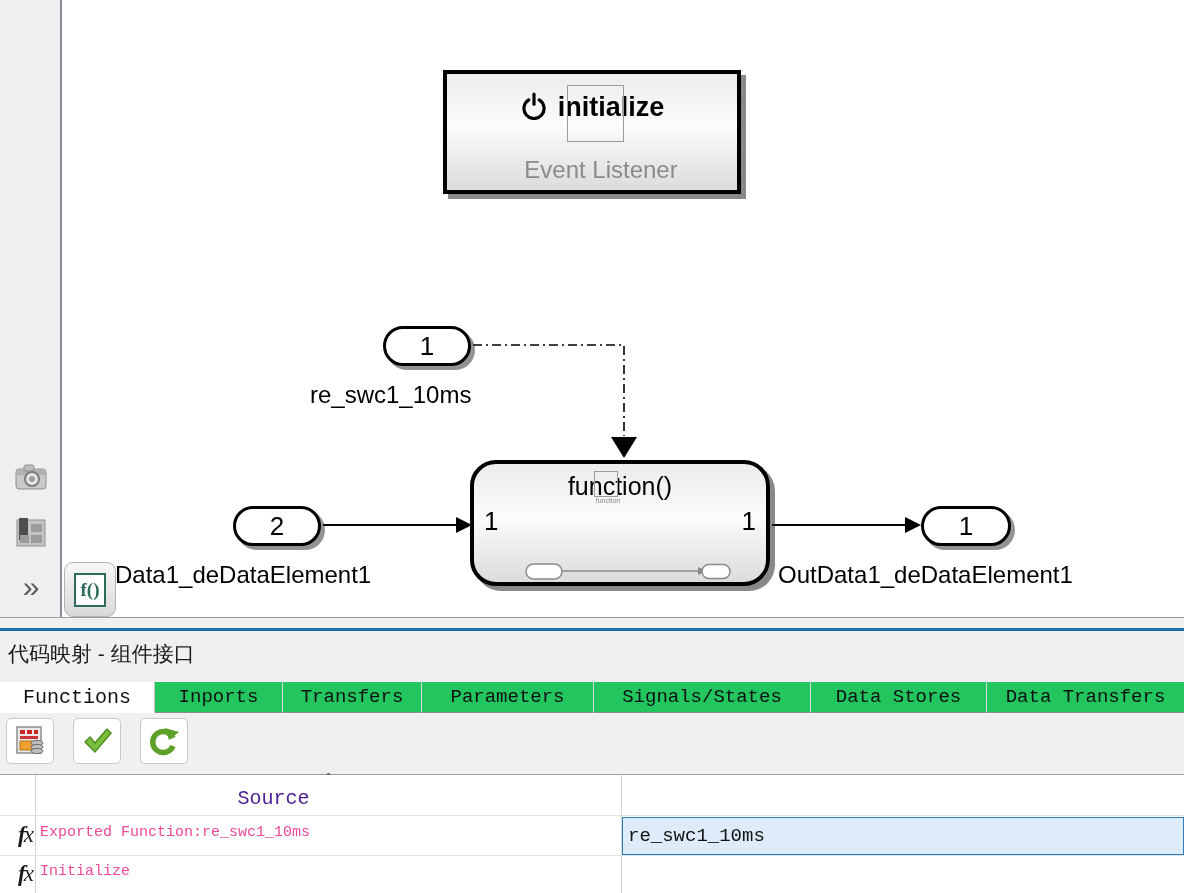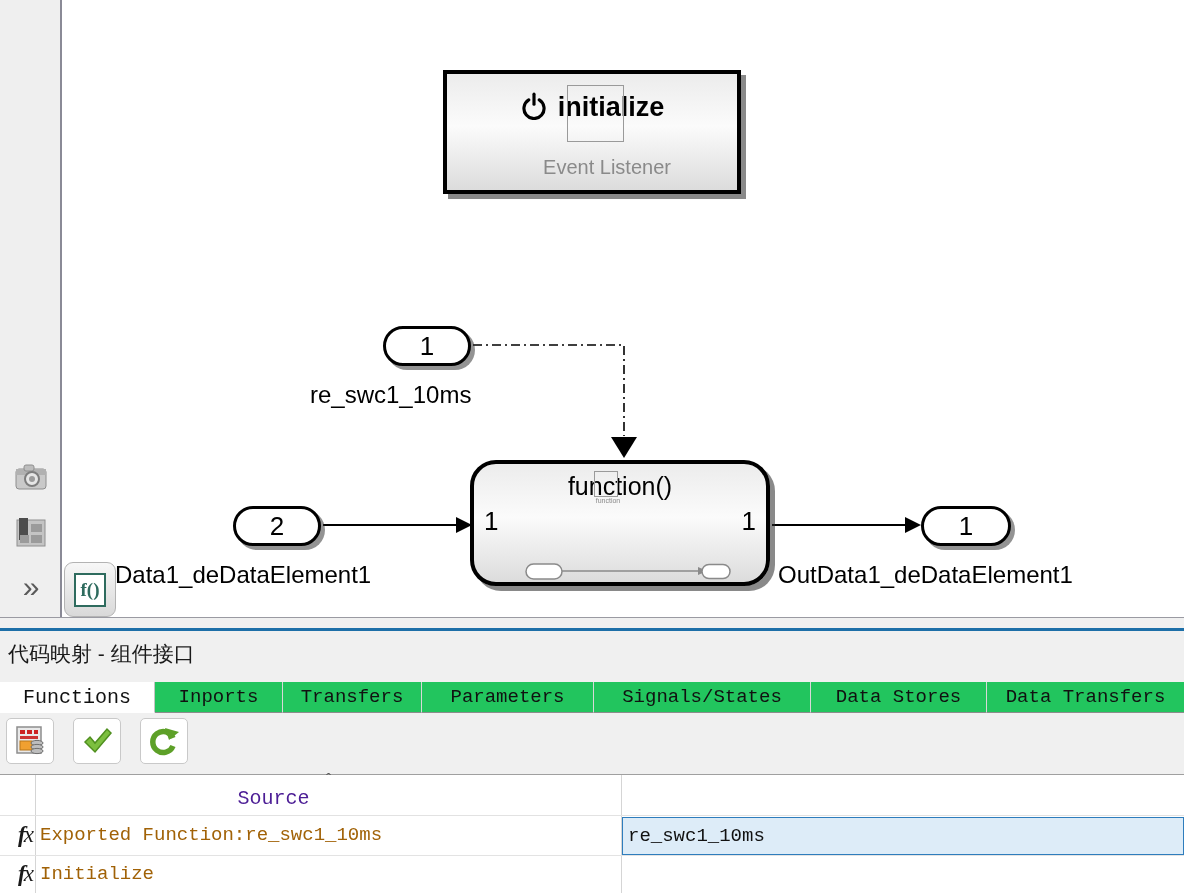--- a/index.html
+++ b/index.html
@@ -17,22 +17,22 @@
   .wires { position:absolute; left:0; top:0; width:1120px; height:617px; }
 
   .simblock { position:absolute; border:4px solid #000;
               background:linear-gradient(180deg,#ececec 0%,#fbfbfb 45%,#dcdcdc 100%);
               box-shadow:5px 5px 0 rgba(40,40,40,0.55); }
   .evblock { left:379px; top:70px; width:298px; height:124px; }
   .fnblock { left:406px; top:460px; width:300px; height:126px;border-radius:26px; }
 
   .ev-row { position:absolute; left:0; top:18px; width:100%; text-align:center;
             font-size:27px; font-weight:bold; color:#000; }
-  .ev-sub { position:absolute; left:15px; top:82px; width:100%; text-align:center;
-            font-size:20px; color:#8a8a8a; }
+  .ev-sub { position:absolute; left:9px; top:82px; width:100%; text-align:center;
+            font-size:24px; color:#8a8a8a; }
   .pwr { vertical-align:-4px; margin-right:10px; }
   .ghost { position:absolute; border:1px solid #9a9a9a; background:transparent; }
   .ev-ghost { left:120px; top:11px; width:57px; height:57px; }
   .fn-ghost { left:120px; top:7px; width:24px; height:26px; }
   .fn-ghost-cap { position:absolute; left:108px; top:33px; width:52px; text-align:center;
                   font-size:7px; color:#8a8a8a; }
   .fn-title { position:absolute; left:0; top:8px; width:100%; text-align:center;
               font-size:25px; color:#000; }
   .fn-port { position:absolute; font-size:26px; color:#000; }
   .fn-port-in { left:10px; top:42px; }
@@ -81,21 +81,21 @@
   .sort-caret { position:absolute; left:35px; top:-3px; width:587px; text-align:center;
                 font-size:15px; color:#555; }
   .th-source { position:absolute; left:35px; top:12px; width:477px; text-align:center;
                font-size:20px; color:#4c1d95; }
   .trow { position:absolute; left:0; width:1184px; height:39px;
           border-bottom:1px solid #e3e3e3; }
   .row1 { top:42px; } .row2 { top:81px; }
   .fx-ic { position:absolute; left:4px; top:5px; width:28px; height:28px;
            font-family:"Liberation Serif", serif; font-size:23px; color:#1a1a1a;margin-left:14px; }
   .fx-ic i { font-weight:bold; margin-right:-2px; }
-  .src-txt { position:absolute; left:40px; top:7px; font-size:19px; color:#a16207; white-space:nowrap; }
+  .src-txt { position:absolute; left:40px; top:7px; font-size:15px; color:#ec4899; white-space:nowrap; }
   .val-cell { position:absolute; left:622px; top:0px; width:562px; height:38px;
               background:#ddecf8; border:1.5px solid #2e7dbd;
               display:flex; align-items:center; padding-left:5px;
               font-size:19px; color:#111; }
 </style>
 </head>
 <body>
 
 <div class="workspace">
 

